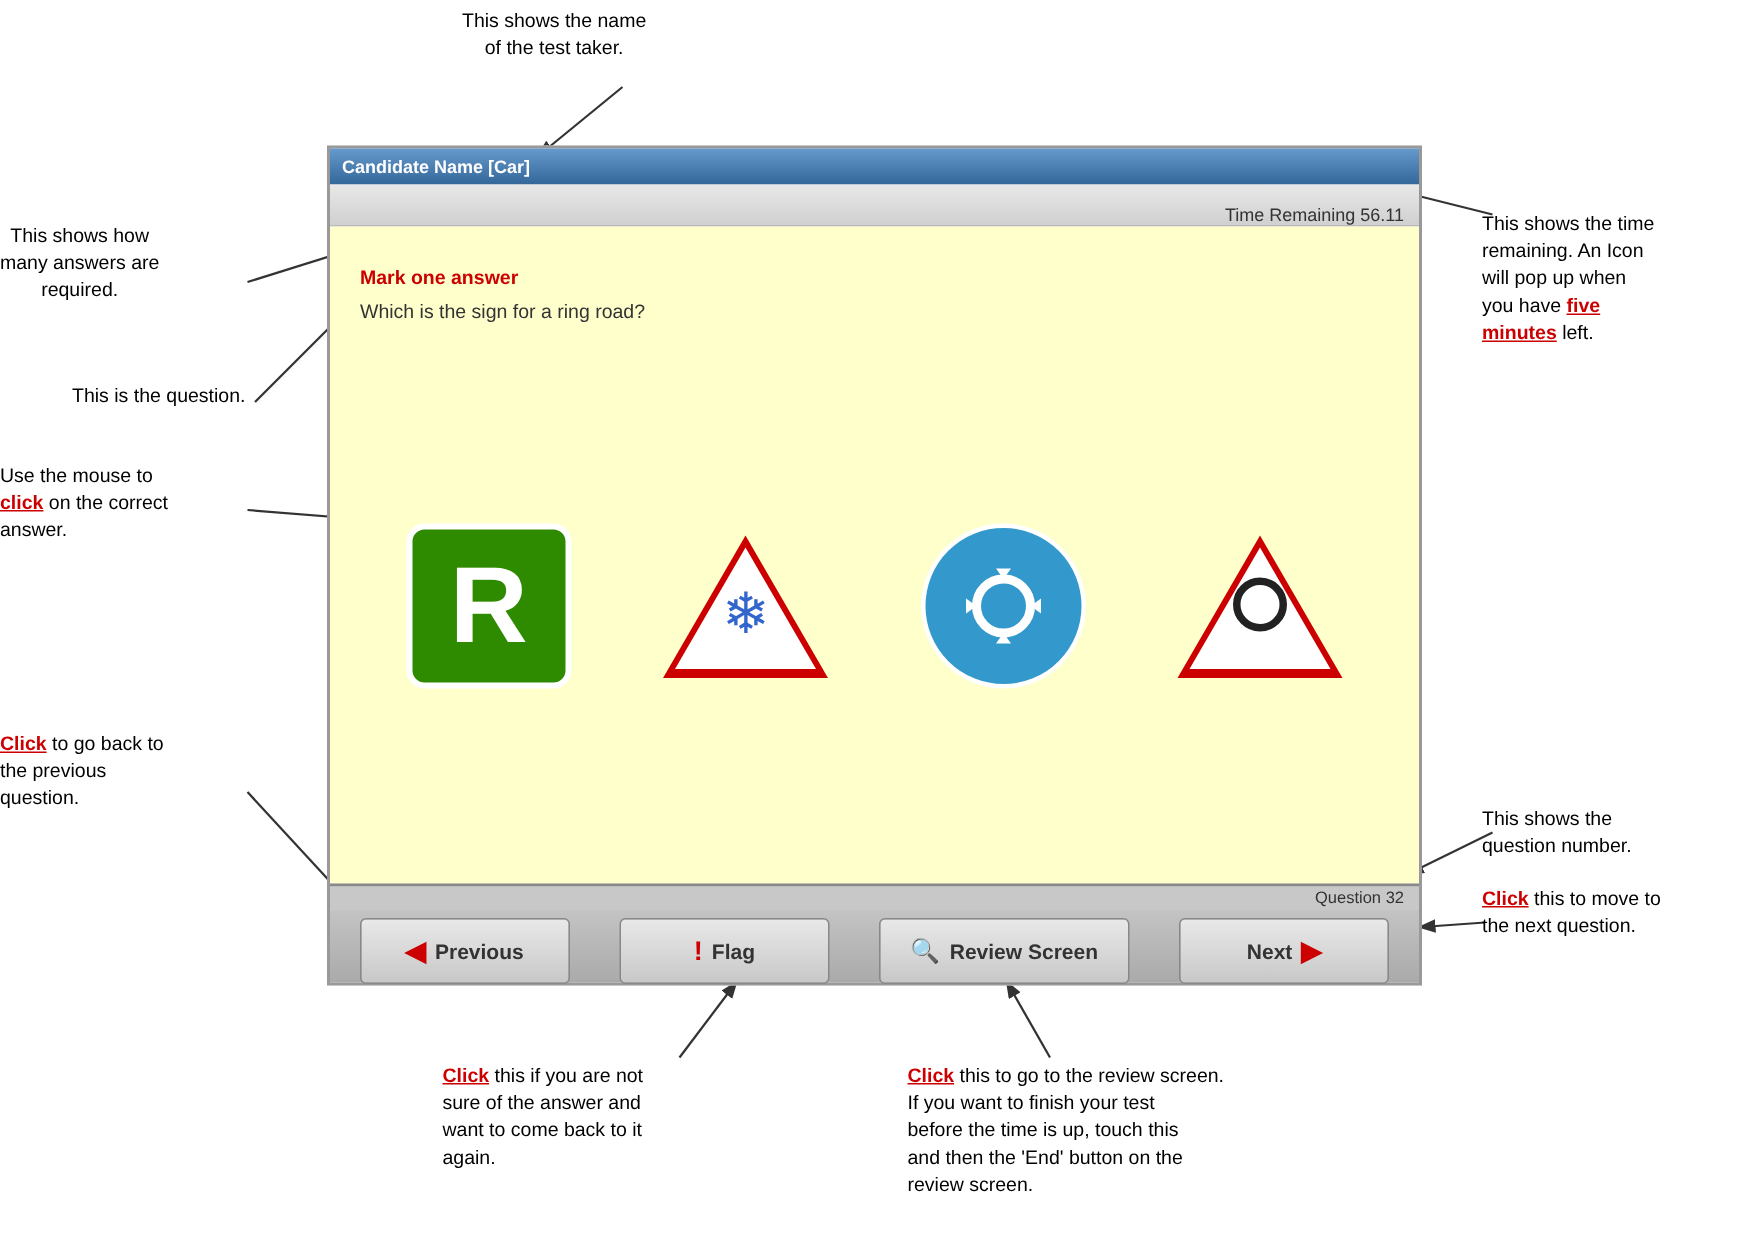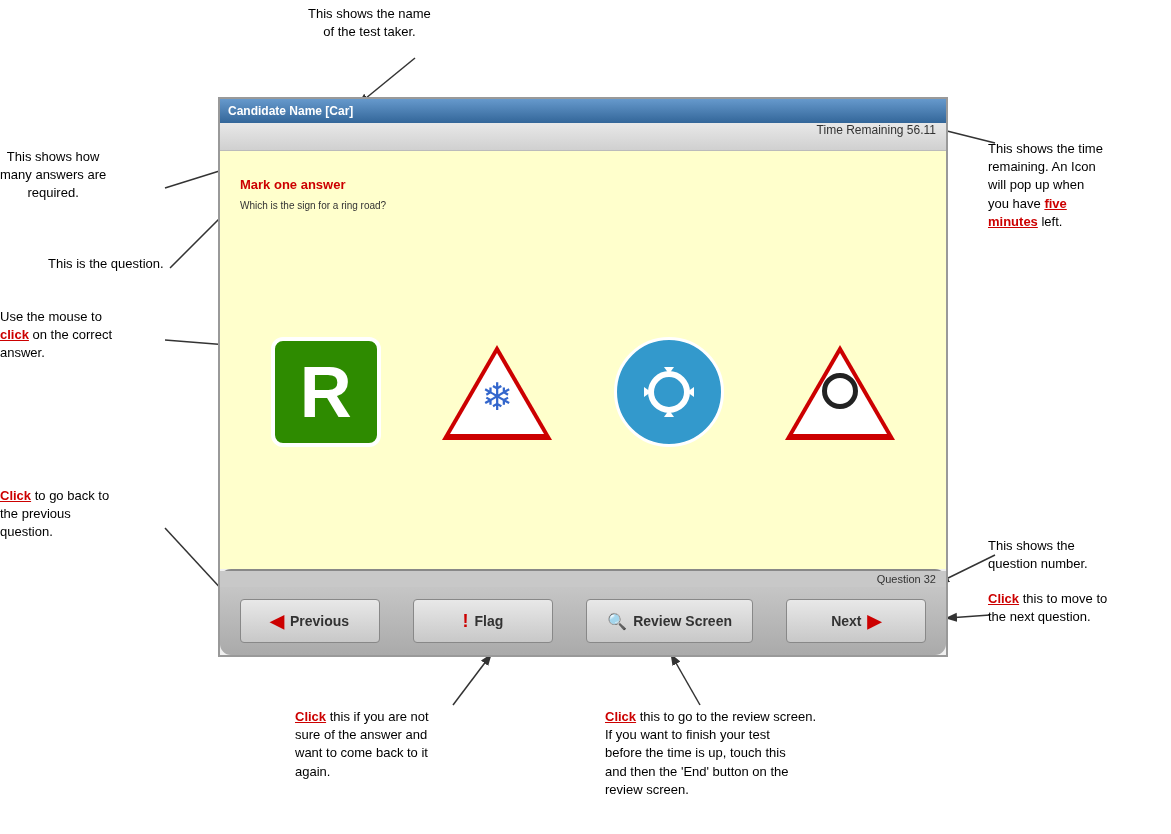--- a/index.html
+++ b/index.html
@@ -42,21 +42,21 @@
       font-weight: bold;
       height: 24px;
       display: flex;
       align-items: center;
     }
 
     .toolbar {
       background: linear-gradient(to bottom, #e8e8e8, #d0d0d0);
       height: 28px;
       display: flex;
-      align-items: flex-start;
+      align-items: flex-end;
       justify-content: flex-end;
       padding-right: 10px;
       font-size: 12px;
       color: #333;
       border-bottom: 1px solid #bbb;
     }
 
     .question-area {
       flex: 1;
       background: #ffffcc;
@@ -66,21 +66,21 @@
     }
 
     .mark-answer {
       color: #cc0000;
       font-size: 13px;
       font-weight: bold;
       margin-bottom: 8px;
     }
 
     .question-text {
-      font-size: 10px;
+      font-size: 13px;
       color: #333;
       margin-bottom: 30px;
     }
 
     .answers-grid {
       display: flex;
       flex-direction: row;
       justify-content: space-around;
       align-items: center;
       flex: 1;
@@ -195,25 +195,24 @@
       width: 36px;
       height: 36px;
       border: 5px solid #222;
       border-radius: 50%;
       z-index: 2;
     }
 
     
     .nav-bar {
       background: linear-gradient(to bottom, #cccccc, #aaaaaa);
-      height: 86px;
+      height: 66px;
       border-top: 2px solid #888;
       display: flex;
       flex-direction: column;
-      border-radius: 11px;
     }
 
     .question-number-bar {
       display: flex;
       justify-content: flex-end;
       padding: 2px 10px;
       font-size: 11px;
       color: #333;
       background: #c8c8c8;
     }

